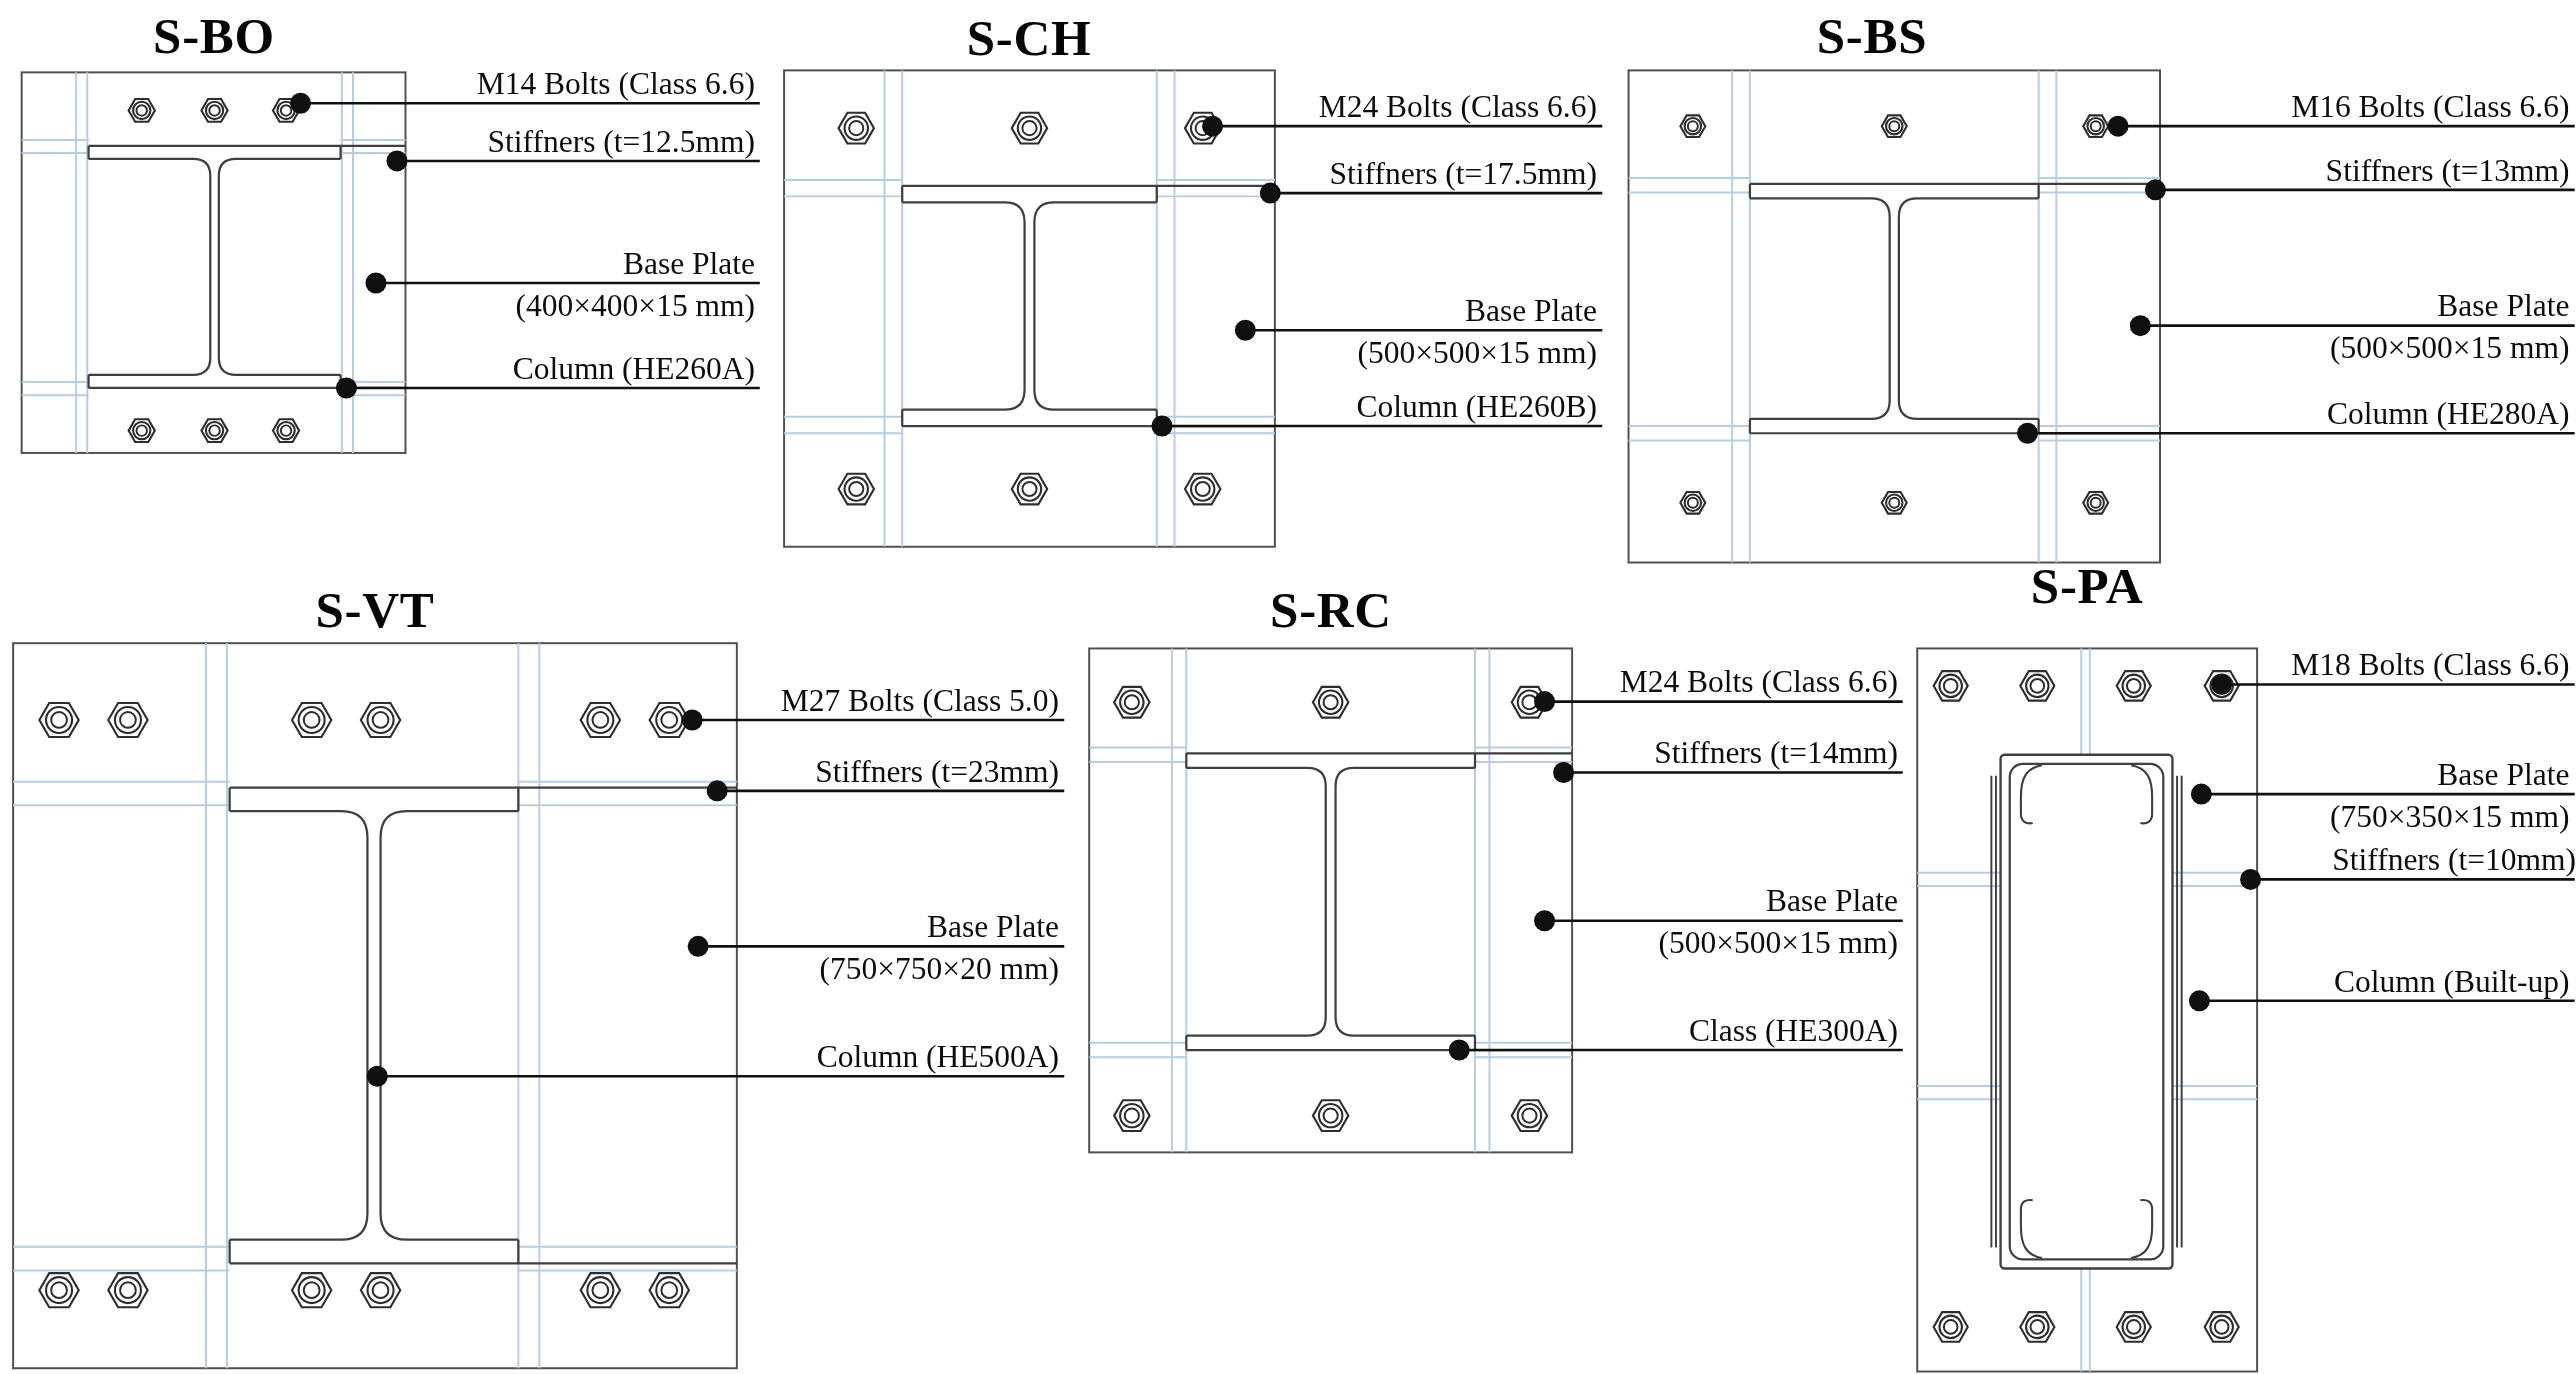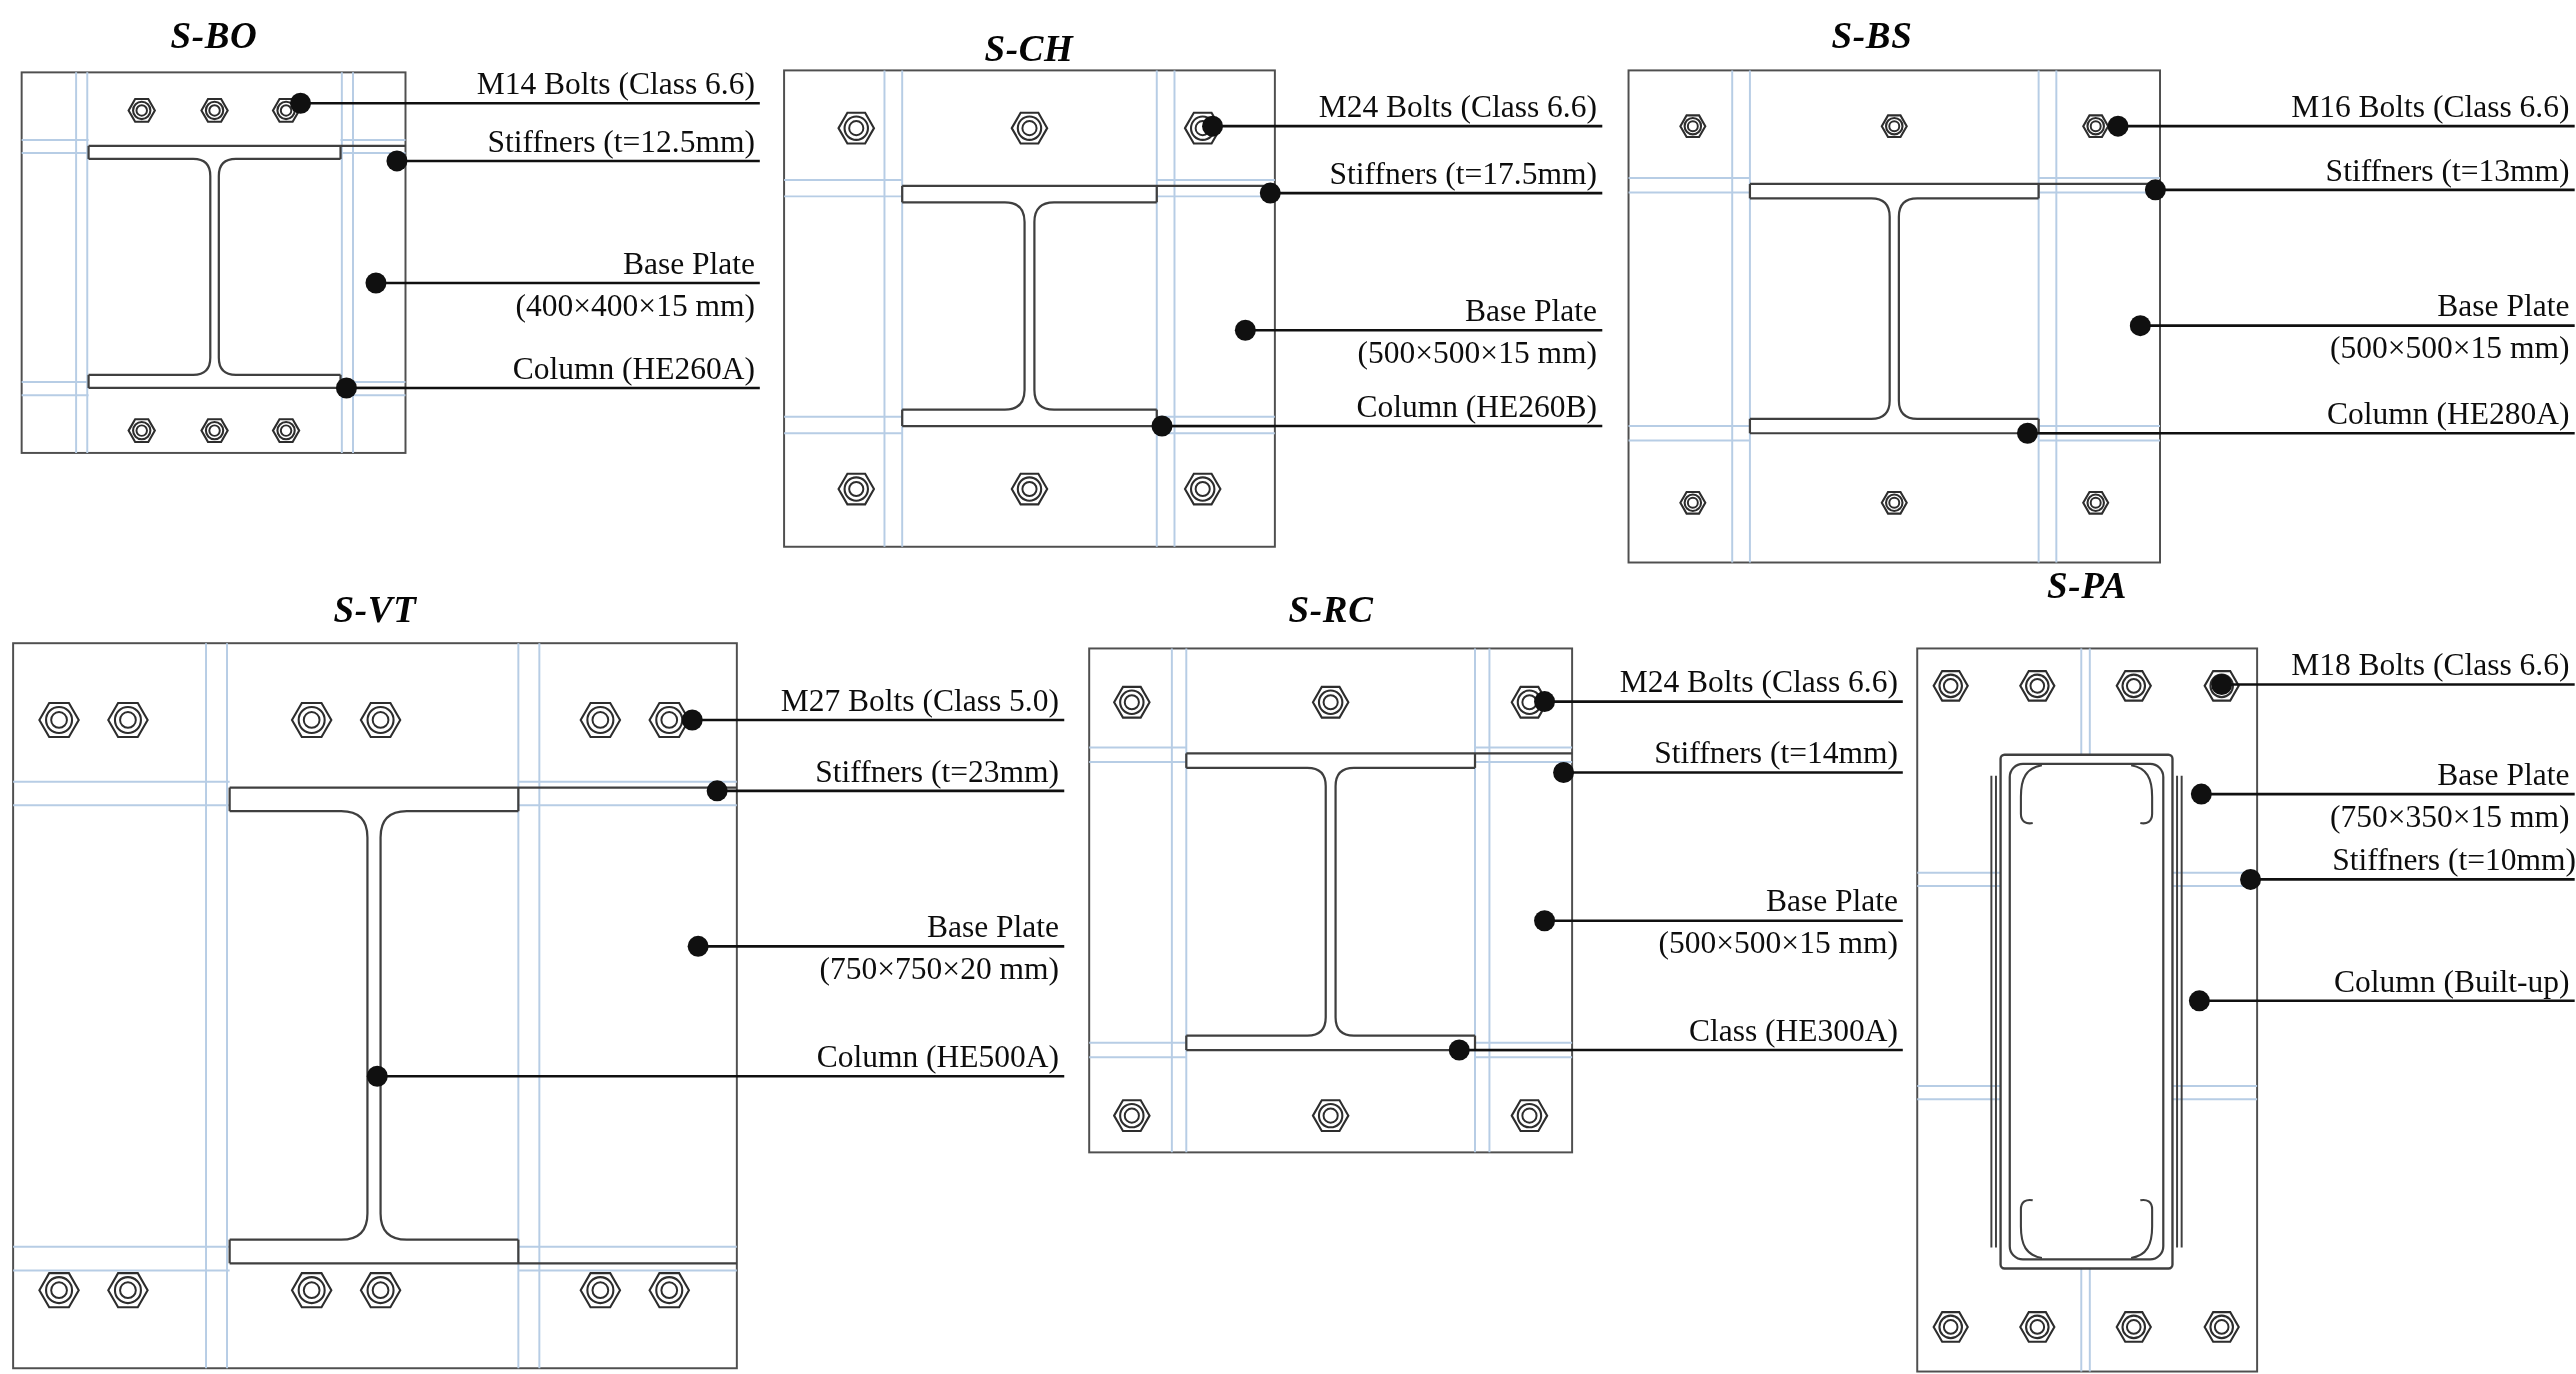--- a/index.html
+++ b/index.html
@@ -1,20 +1,20 @@
 <!DOCTYPE html>
 <html style="font-size:10.5px"><head>
 <meta charset="utf-8">
 <style>
   html,body{margin:0;padding:0;background:#ffffff;}
   .stage{position:relative;width:2576px;height:1375px;background:#ffffff;overflow:hidden;
          font-family:"Liberation Serif","DejaVu Serif",serif;}
   #drawing{position:absolute;left:0;top:0;width:2576px;height:1375px;}
   .title{position:absolute;transform:translateX(-50%);
-         font-style:italic;font-weight:700;font-size:37px;line-height:54px;color:#050505;
+         font-weight:700;font-size:51px;line-height:54px;color:#050505;
          white-space:nowrap;letter-spacing:0.7px;}
   .ann{position:absolute;font-size:31.5px;line-height:34px;color:#0d0d0d;white-space:nowrap;text-align:right;}
 </style>
 </head>
 <body>
 
 <div class="stage">
 
   <svg id="drawing" viewBox="0 0 3926 2095" xmlns="http://www.w3.org/2000/svg">
       <rect x="33" y="110" width="585" height="580" fill="#fff" stroke="#4f4f4f" stroke-width="3"></rect>
@@ -321,21 +321,21 @@
       <circle cx="3386" cy="1043" r="16" fill="#101010"></circle>
       <line x1="3355" y1="1210" x2="3924" y2="1210" stroke="#101010" stroke-width="4" stroke-linecap="butt"></line>
       <circle cx="3355" cy="1210" r="16" fill="#101010"></circle>
       <line x1="3430" y1="1340" x2="3924" y2="1340" stroke="#101010" stroke-width="4" stroke-linecap="butt"></line>
       <circle cx="3430" cy="1340" r="16" fill="#101010"></circle>
       <line x1="3352" y1="1525" x2="3924" y2="1525" stroke="#101010" stroke-width="4" stroke-linecap="butt"></line>
       <circle cx="3352" cy="1525" r="16" fill="#101010"></circle>
     </svg>
 
   <div class="title" style="left:214px;top:9.2px">S-BO</div>
-  <div class="title" style="left:1029px;top:22px">S-CH</div>
+  <div class="title" style="left:1029px;top:11px">S-CH</div>
   <div class="title" style="left:1872px;top:9.2px">S-BS</div>
   <div class="title" style="left:375px;top:583px">S-VT</div>
   <div class="title" style="left:1331px;top:583px">S-RC</div>
   <div class="title" style="left:2087px;top:559px">S-PA</div>
 
   <div class="ann" style="top:67px;right:1821px">M14 Bolts (Class 6.6)</div>
   <div class="ann" style="top:125px;right:1821px">Stiffners (t=12.5mm)</div>
   <div class="ann" style="top:247px;right:1821px">Base Plate</div>
   <div class="ann" style="top:289px;right:1821px">(400×400×15 mm)</div>
   <div class="ann" style="top:352px;right:1821px">Column (HE260A)</div>

